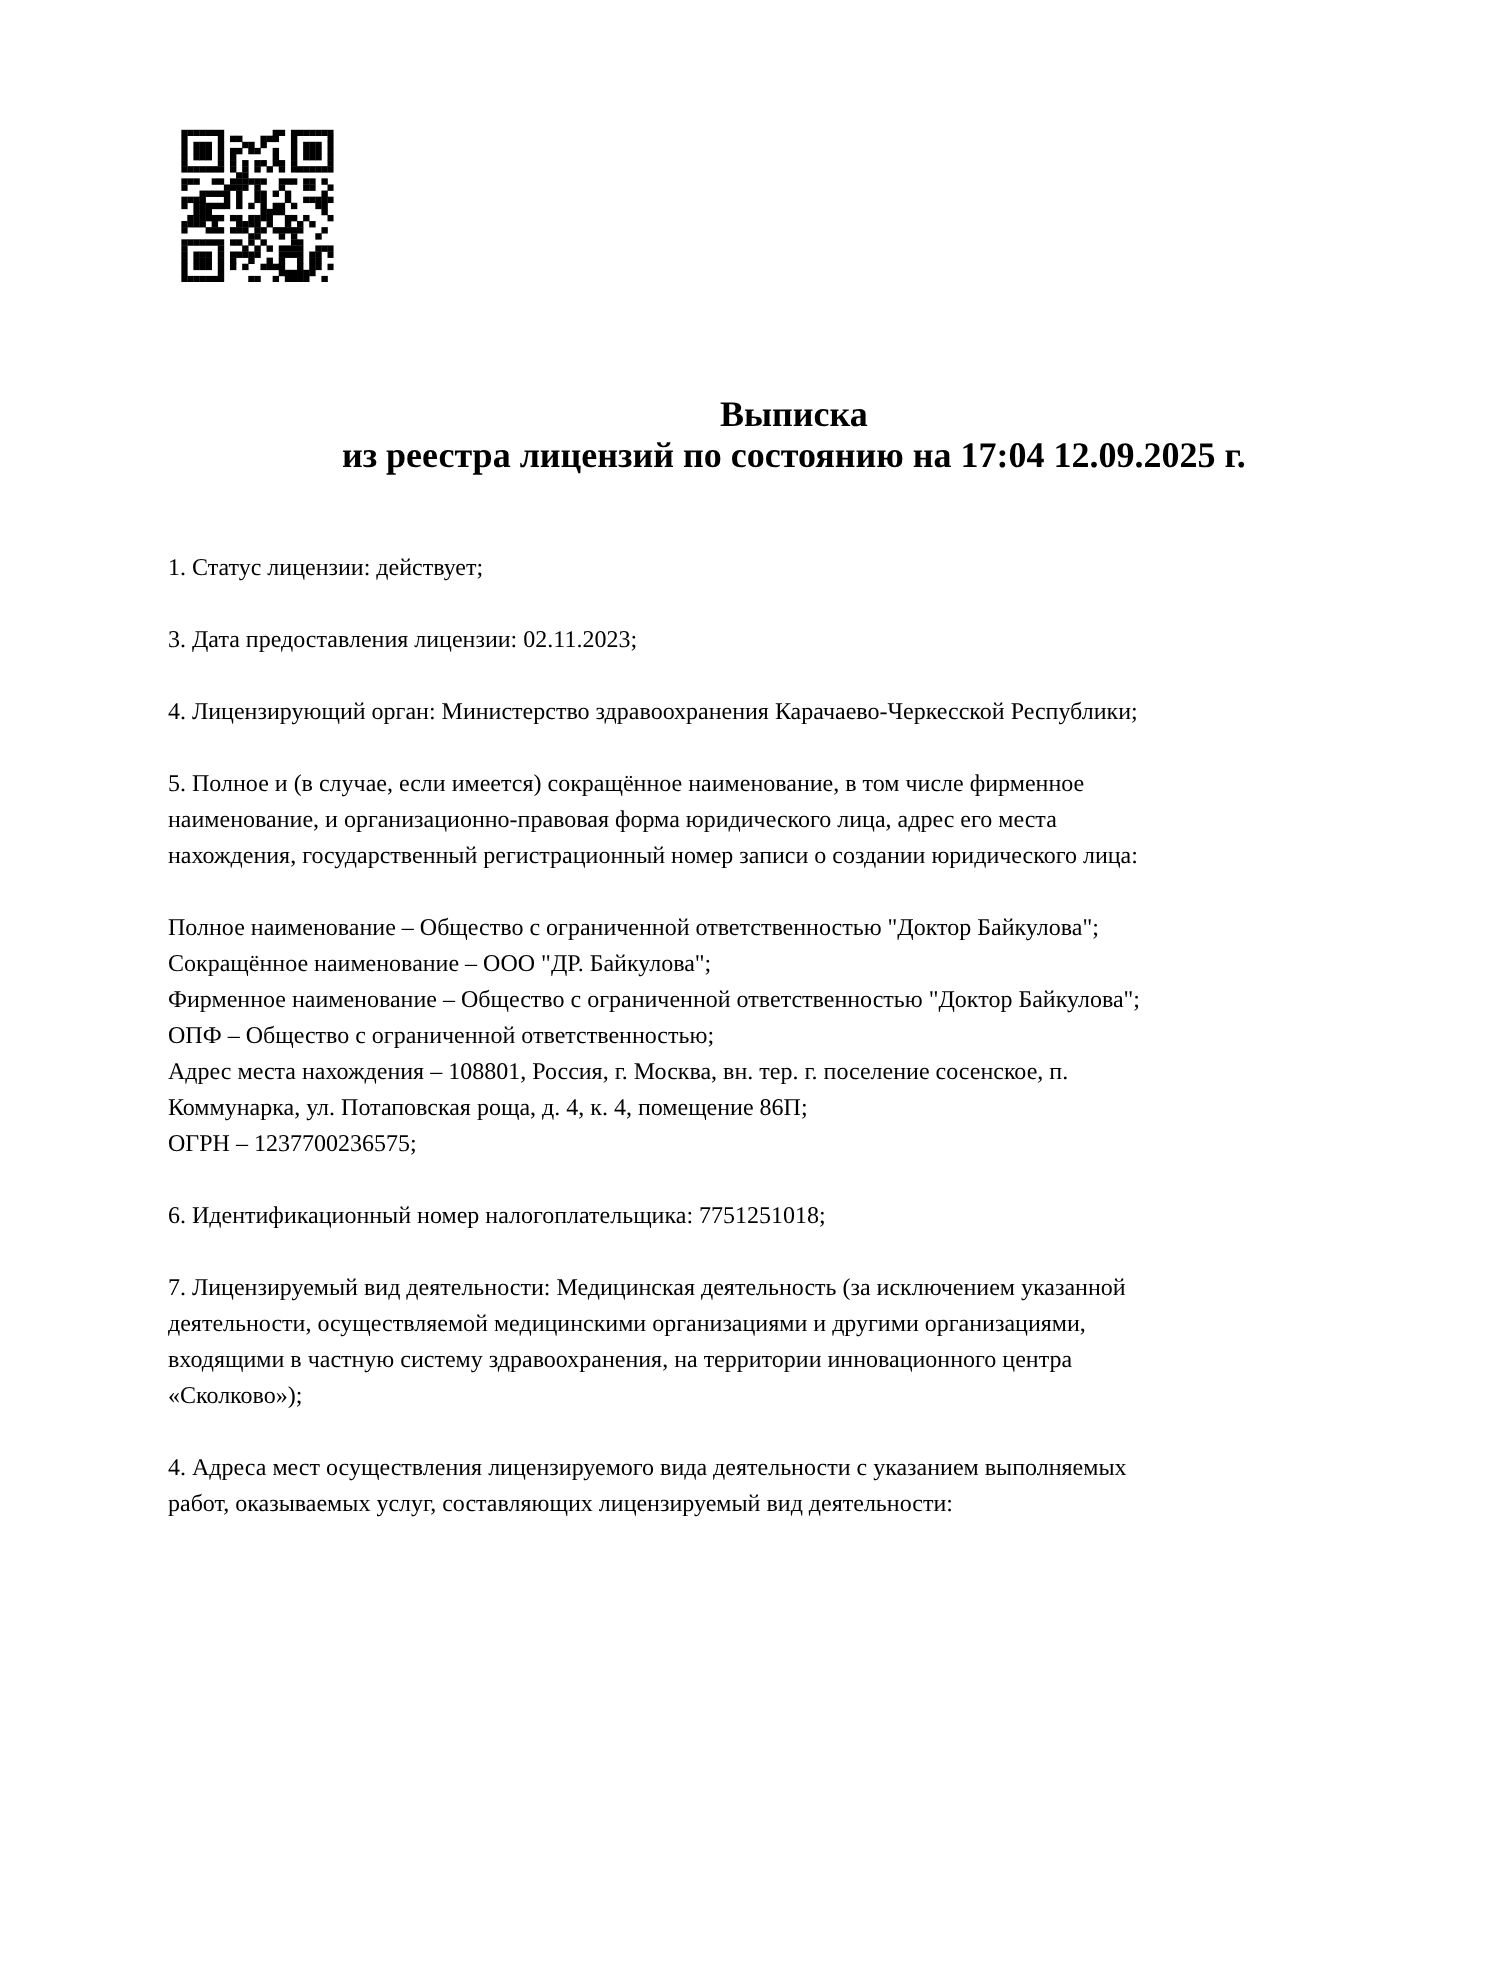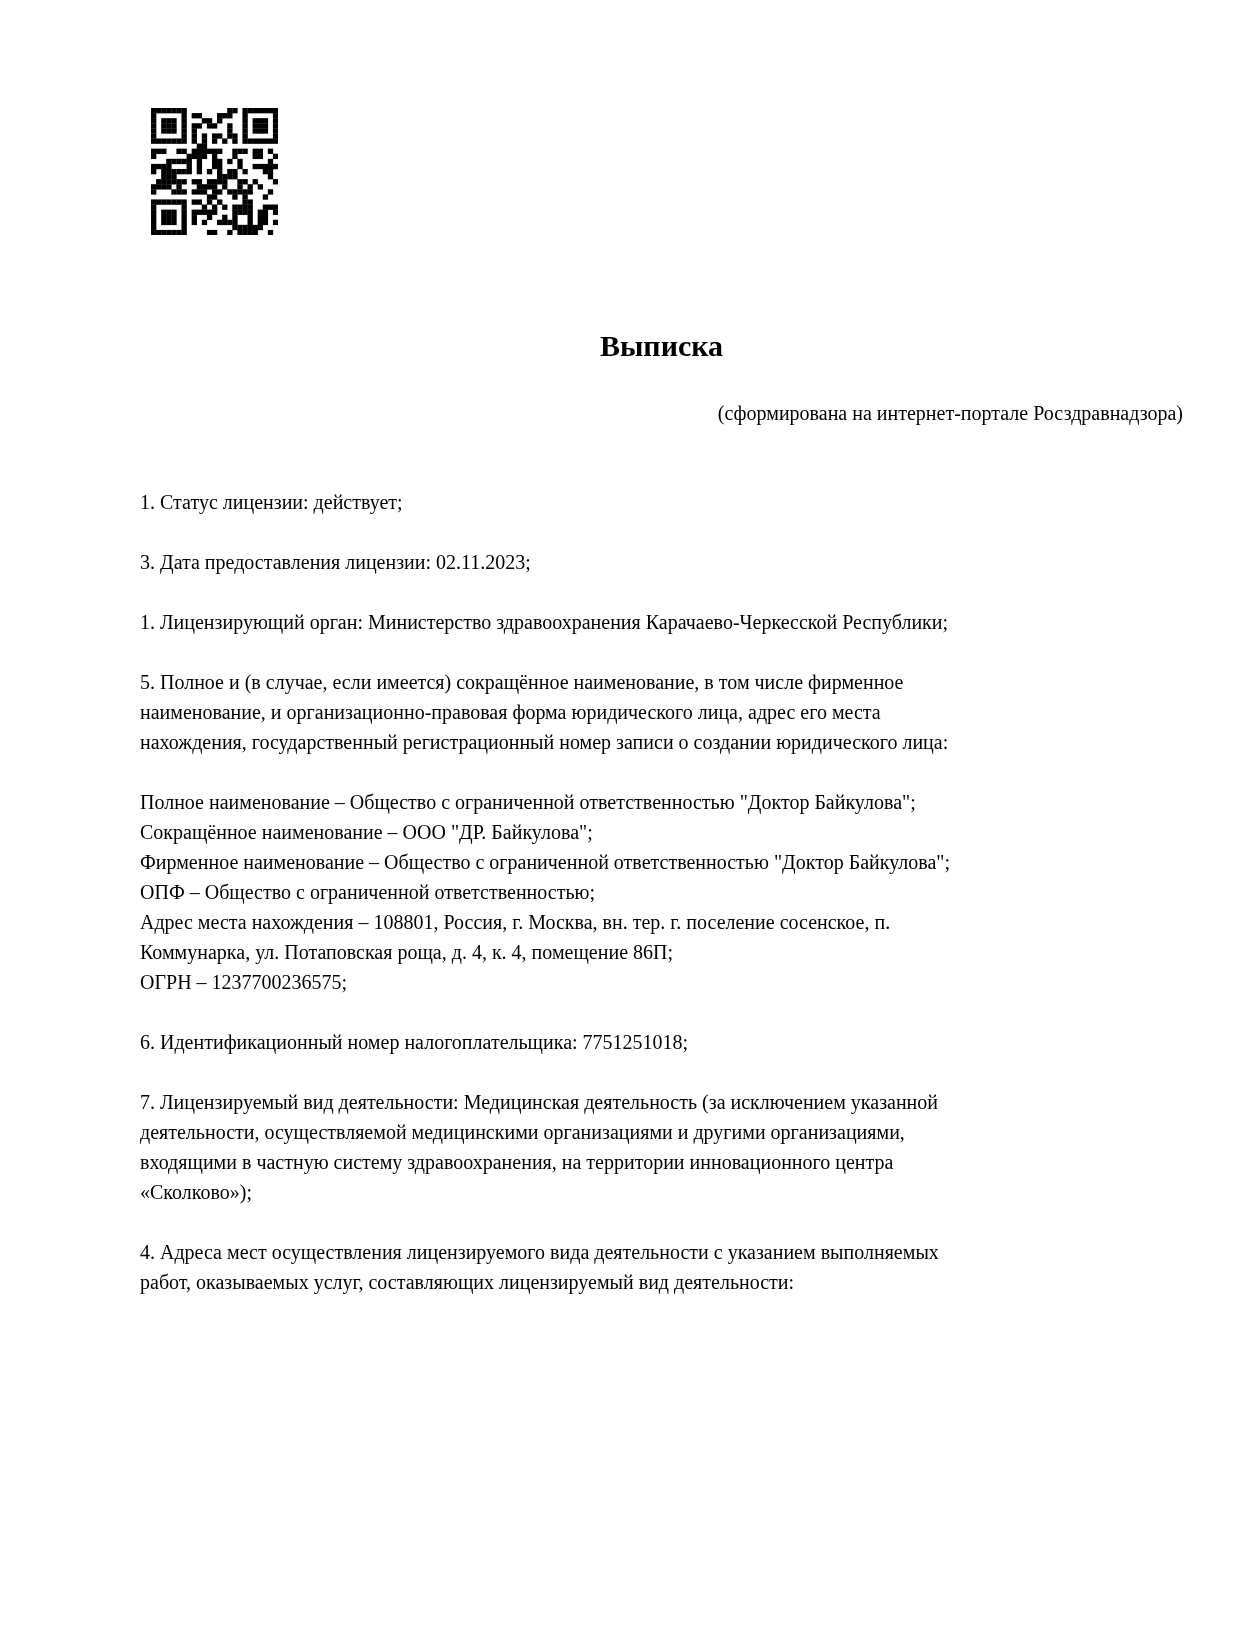--- a/index.html
+++ b/index.html
@@ -358,28 +358,27 @@
         <rect x="11" y="24" width="1.05" height="1.05"></rect>
         <rect x="12" y="24" width="1.05" height="1.05"></rect>
         <rect x="15" y="24" width="1.05" height="1.05"></rect>
         <rect x="17" y="24" width="1.05" height="1.05"></rect>
         <rect x="18" y="24" width="1.05" height="1.05"></rect>
         <rect x="19" y="24" width="1.05" height="1.05"></rect>
         <rect x="20" y="24" width="1.05" height="1.05"></rect>
         <rect x="23" y="24" width="1.05" height="1.05"></rect>
       </svg>
 
-    <div class="doc-title"><span>Выписка</span><br></div>
-
-    <div class="doc-subtitle">(сформирована на интернет-портале Росздравнадзора)</div>
+    <div class="doc-title"><span>Выписка</span><br><span>из реестра лицензий по состоянию на 17:04 12.09.2025 г.</span></div>
+
 
     <div class="body-text">
       <p>1. Статус лицензии: действует;</p>
       <p>3. Дата предоставления лицензии: 02.11.2023;</p>
-      <p>1. Лицензирующий орган: Министерство здравоохранения Карачаево-Черкесской Республики;</p>
+      <p>4. Лицензирующий орган: Министерство здравоохранения Карачаево-Черкесской Республики;</p>
       <p>5. Полное и (в случае, если имеется) сокращённое наименование, в том числе фирменное
 наименование, и организационно-правовая форма юридического лица, адрес его места
 нахождения, государственный регистрационный номер записи о создании юридического лица:</p>
       <p>Полное наименование – Общество с ограниченной ответственностью "Доктор Байкулова";
 Сокращённое наименование – ООО "ДР. Байкулова";
 Фирменное наименование – Общество с ограниченной ответственностью "Доктор Байкулова";
 ОПФ – Общество с ограниченной ответственностью;
 Адрес места нахождения – 108801, Россия, г. Москва, вн. тер. г. поселение сосенское, п.
 Коммунарка, ул. Потаповская роща, д. 4, к. 4, помещение 86П;
 ОГРН – 1237700236575;</p>

